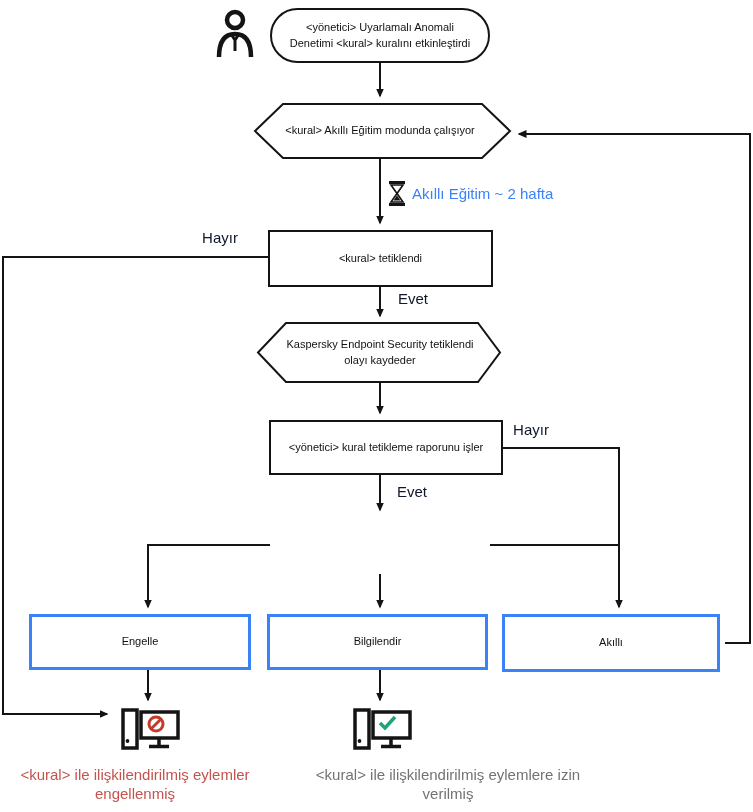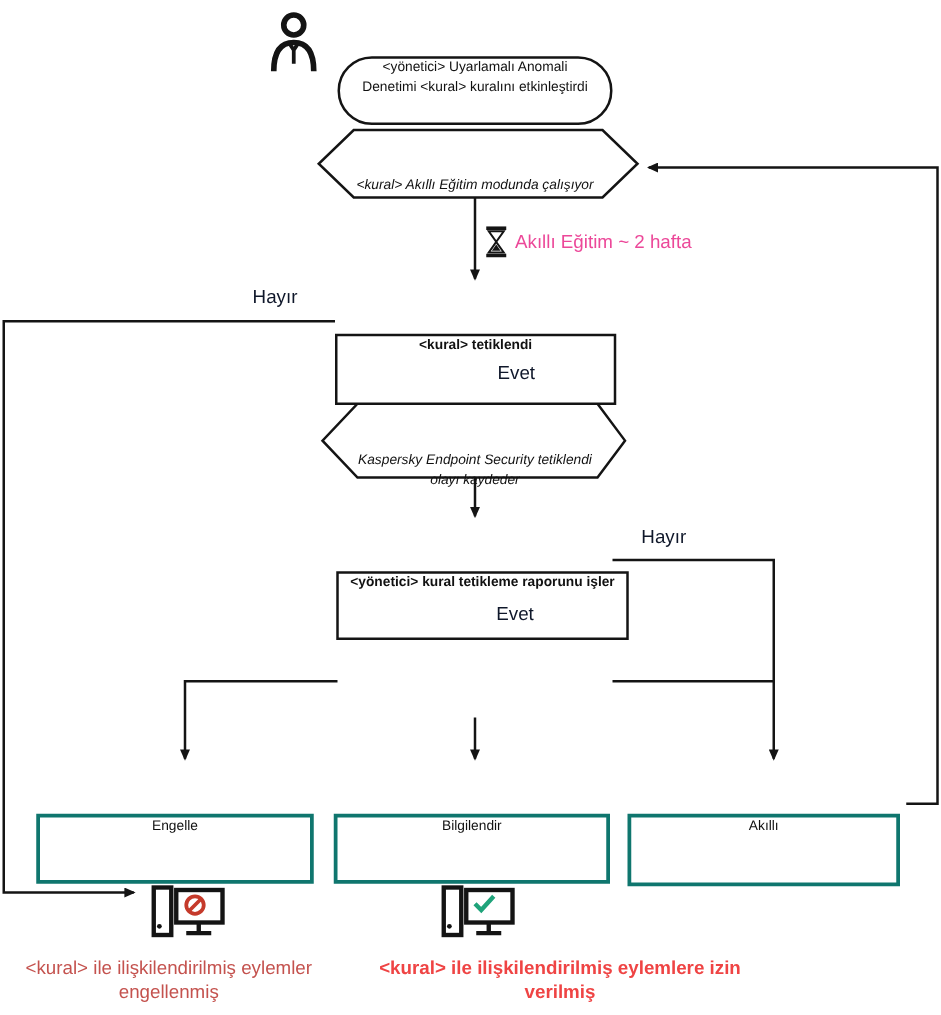--- a/index.html
+++ b/index.html
@@ -2,39 +2,39 @@
 <html><head>
 <meta charset="utf-8">
 <style>
   html,body{margin:0;padding:0;background:#ffffff;}
   #canvas{
     position:relative;width:753px;height:812px;background:#ffffff;
     font-family:"Liberation Sans", sans-serif;color:#1a1a1a;overflow:hidden;
   }
   #wires{position:absolute;left:0;top:0;width:753px;height:812px;}
   .node{
-    position:absolute;display:flex;justify-content:center;
+    position:absolute;display:flex;align-items:center;justify-content:center;
     text-align:center;font-size:11px;line-height:1.45;color:#111;
-    box-sizing:border-box;background:#ffffff;margin-top:37px;
+    box-sizing:border-box;background:#ffffff;
   }
-  .rect{border:2px solid #141414;font-weight:bold;}
-  .rect-thick{border:3px solid #0f766e;}
+  .rect{border:2px solid #141414;}
+  .rect-thick{border:3px solid #3b82f6;}
   .stadium{border:2px solid #141414;border-radius:28px;padding:0 14px;}
-  .hextext{background:transparent;font-style:italic;}
+  .hextext{background:transparent;}
   .edge-label{
     position:absolute;font-size:15px;color:#0f172a;white-space:nowrap;
   }
   .duration-label{
-    position:absolute;left:412px;top:185px;font-size:15px;color:#ec4899;white-space:nowrap;
+    position:absolute;left:412px;top:185px;font-size:15px;color:#3b82f6;white-space:nowrap;
   }
   .result-text{
     position:absolute;font-size:15px;line-height:19px;text-align:center;
   }
   .result-blocked{left:4px;top:765px;width:262px;color:#c4524e;}
-  .result-allowed{left:293px;top:765px;width:310px;color:#ef4444;font-weight:bold;}
+  .result-allowed{left:293px;top:765px;width:310px;color:#737373;}
   .iconbox{position:absolute;}
 </style>
 </head>
 <body>
 
 <div id="canvas">
 
   <svg id="wires" viewBox="0 0 753 812" xmlns="http://www.w3.org/2000/svg">
     <defs>
       <marker id="arrow" markerWidth="9" markerHeight="8" refX="7.5" refY="4" orient="auto" markerUnits="userSpaceOnUse">

